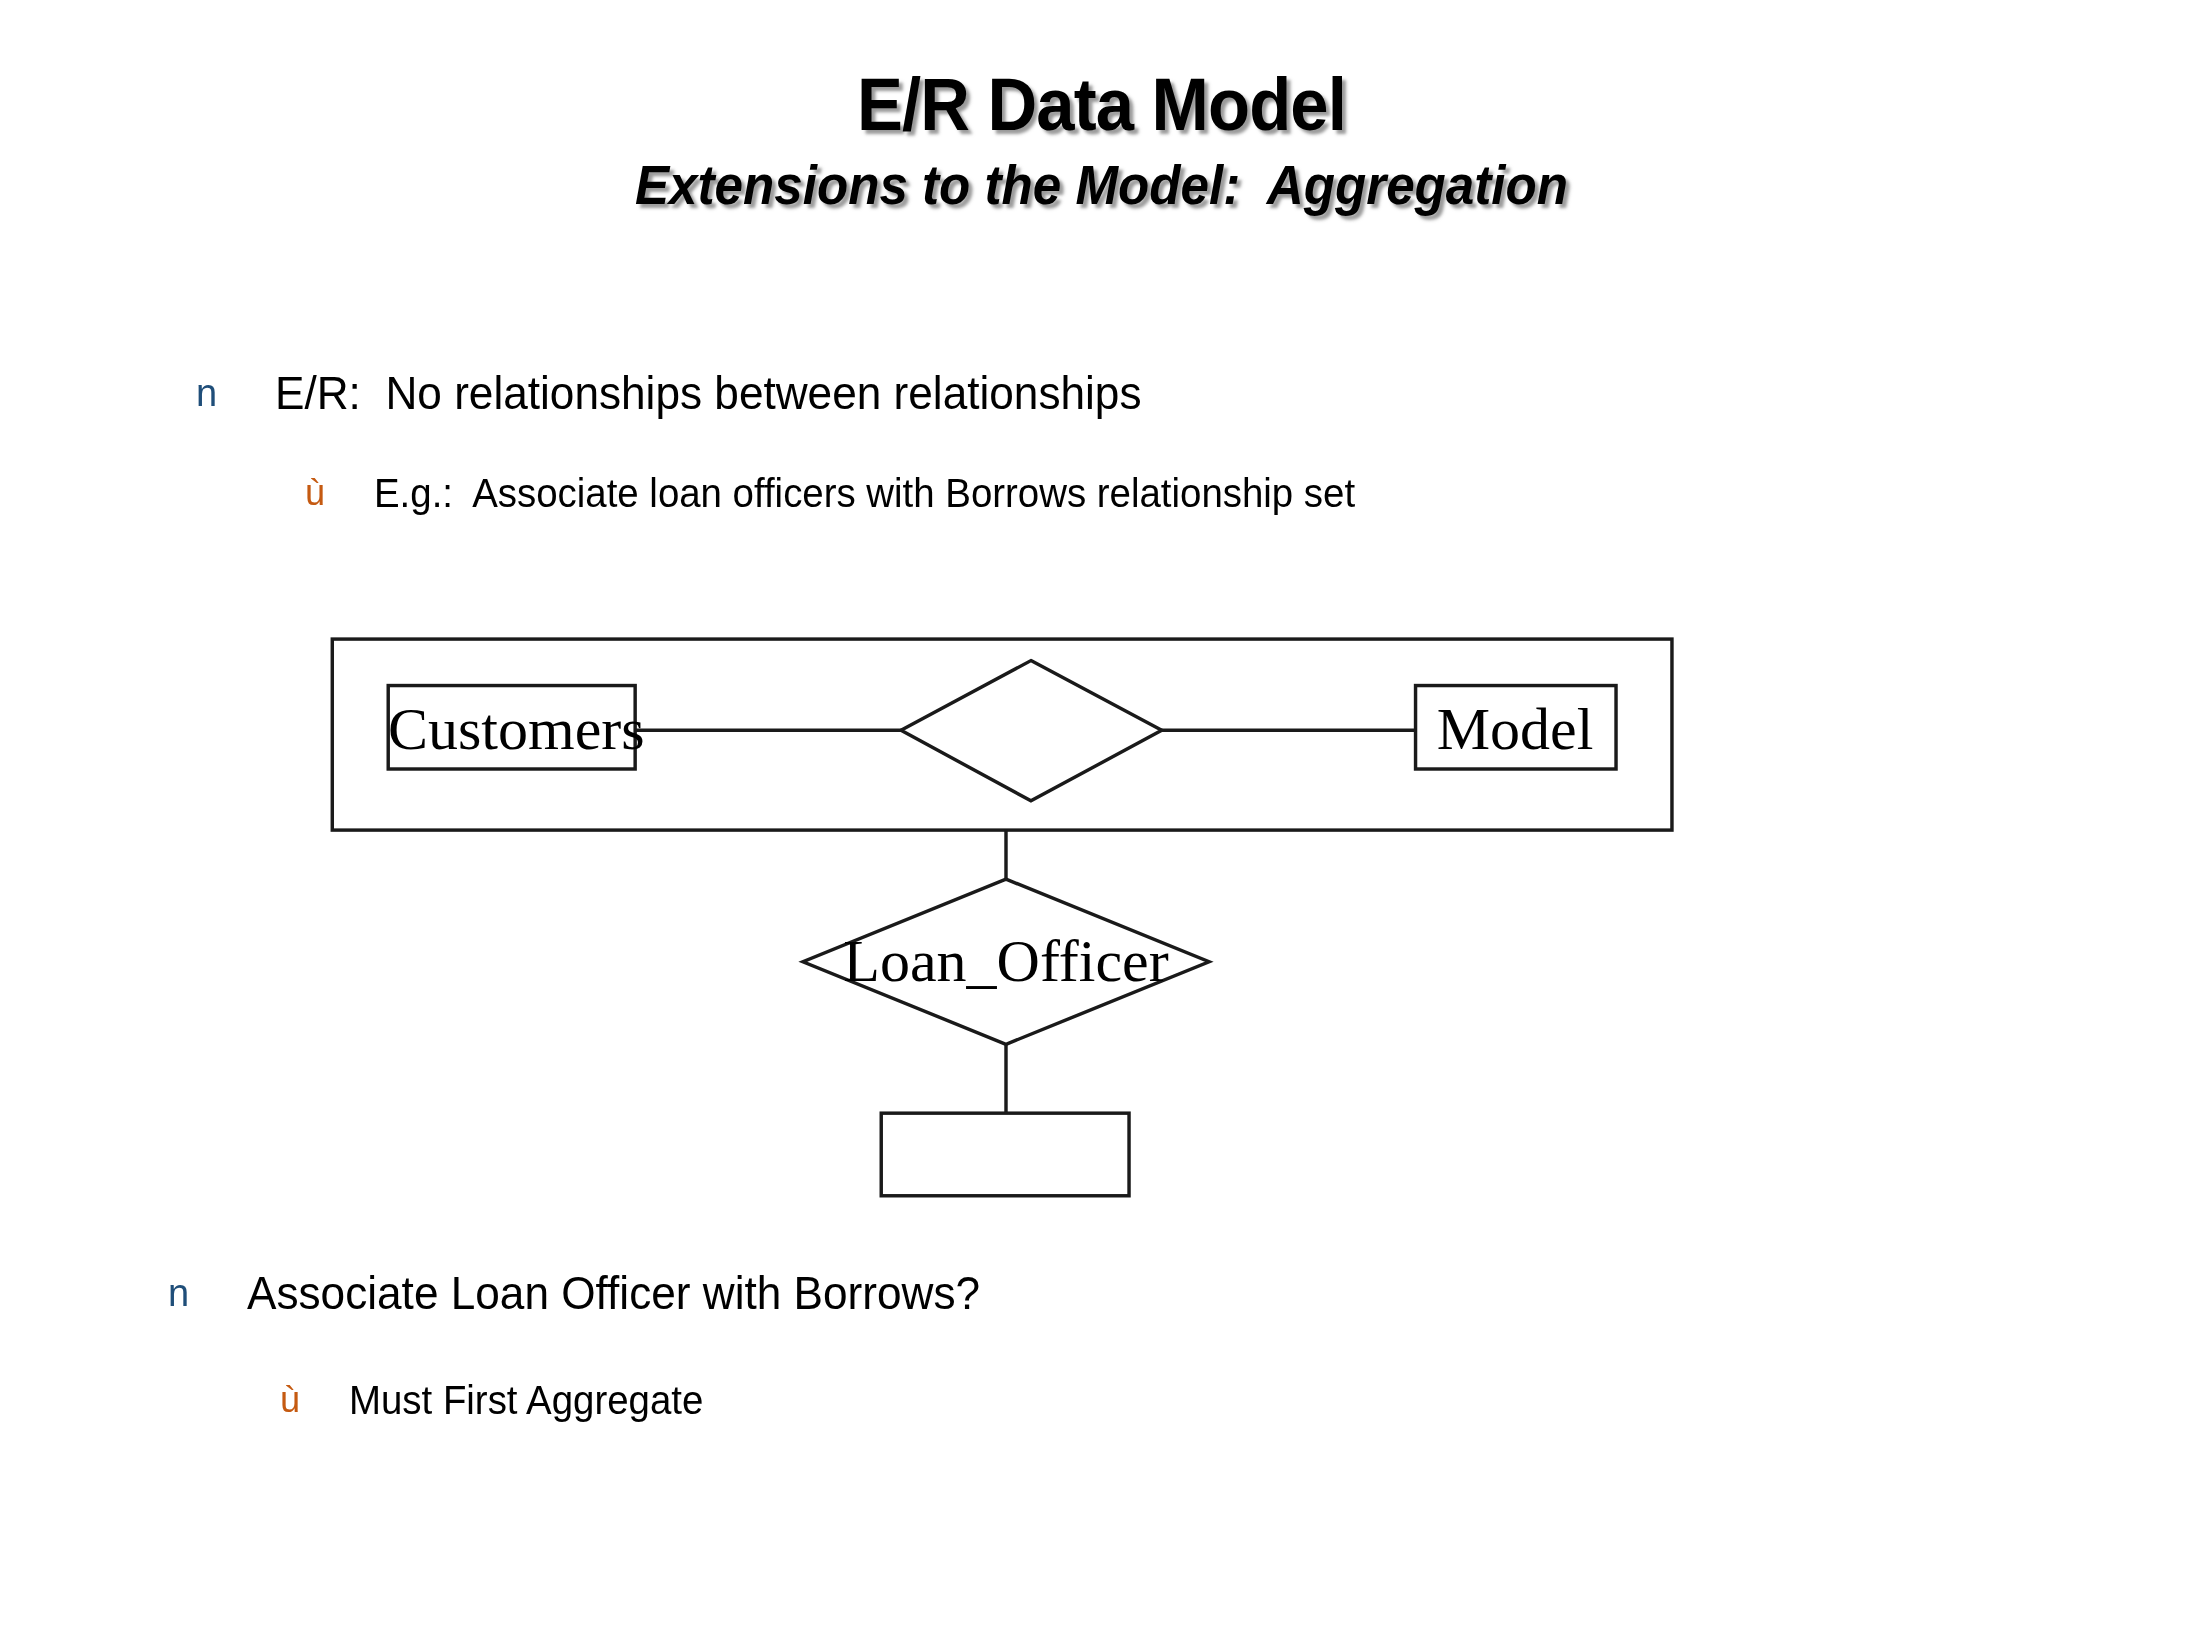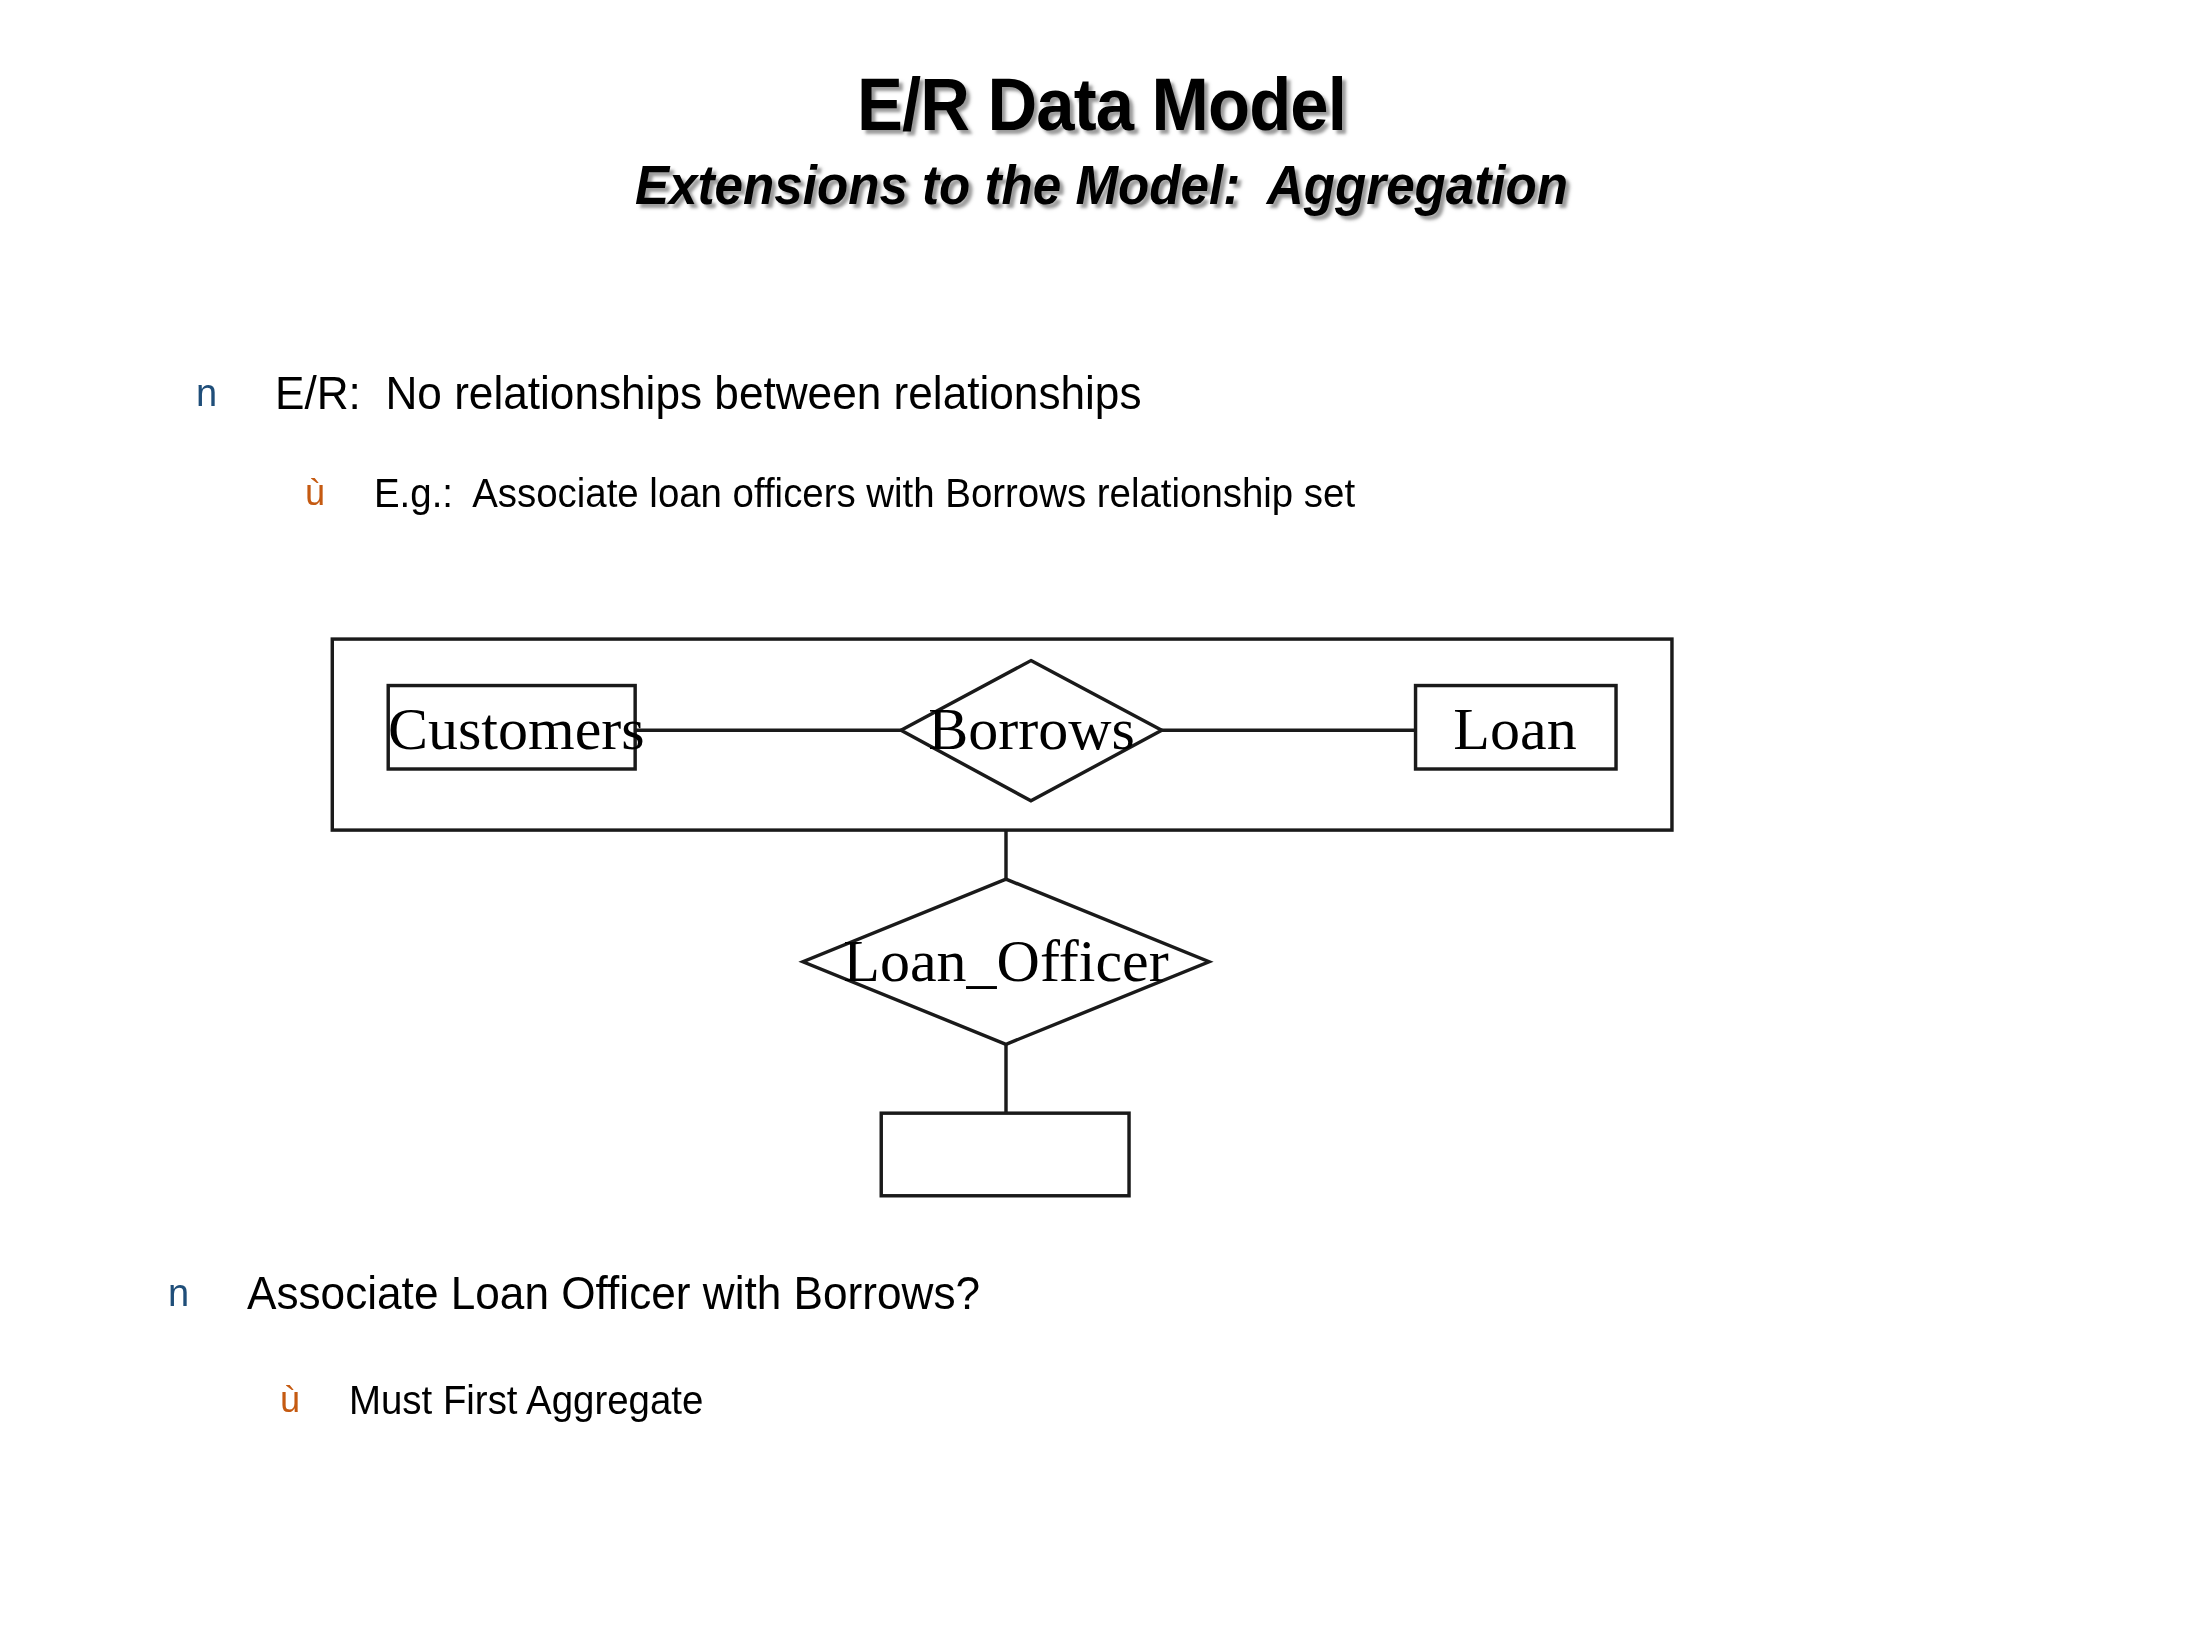--- a/index.html
+++ b/index.html
@@ -153,24 +153,23 @@
 
       <polygon points="1169,1002 1405,1098 1169,1194 933,1098" fill="#ffffff" stroke="#1a1a1a" stroke-width="4"></polygon>
 
       <line x1="1169" y1="1193" x2="1169" y2="1276" stroke="#1a1a1a" stroke-width="4"></line>
 
       <rect x="1024" y="1274" width="288" height="96" fill="#ffffff" stroke="#1a1a1a" stroke-width="4"></rect>
     </svg>
 
     <div class="er-label" style="left:388px; top:682px; width:247px; font-size:60px;">Customers</div>
 
-    <div class="er-label" style="left:1415px; top:682px; width:200px; font-size:60px;">Loan</div>
+    <div class="er-label" style="left:1415px; top:682px; width:200px; font-size:60px;">Model</div>
 
 
-    <div class="er-label" style="left:868px; top:682px; width:327px; font-size:60px;">Borrows</div>
 
     <div class="er-label" style="left:791px; top:914px; width:430px; font-size:60px;font-family:Liberation Serif, serif;">Loan_Officer</div>
   </div>
 
   <div class="bullet lvl1" id="bullet-2">
     <span class="marker">n</span>
     <span class="btext">Associate Loan Officer with Borrows?</span>
   </div>
 
   <div class="bullet lvl2" id="bullet-2a">

